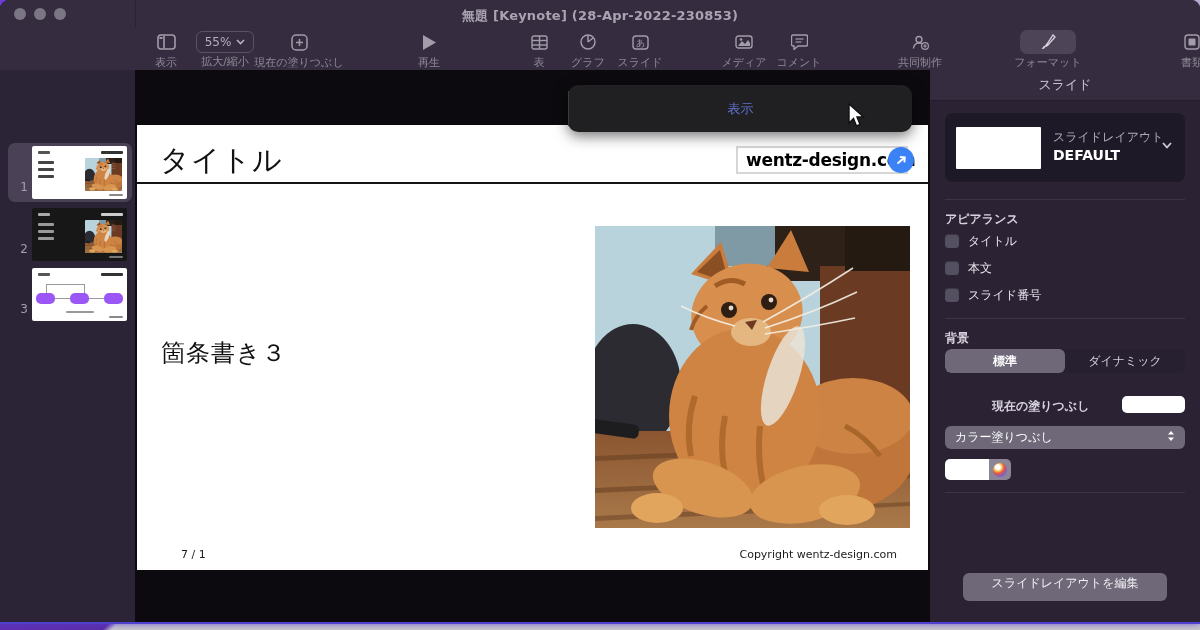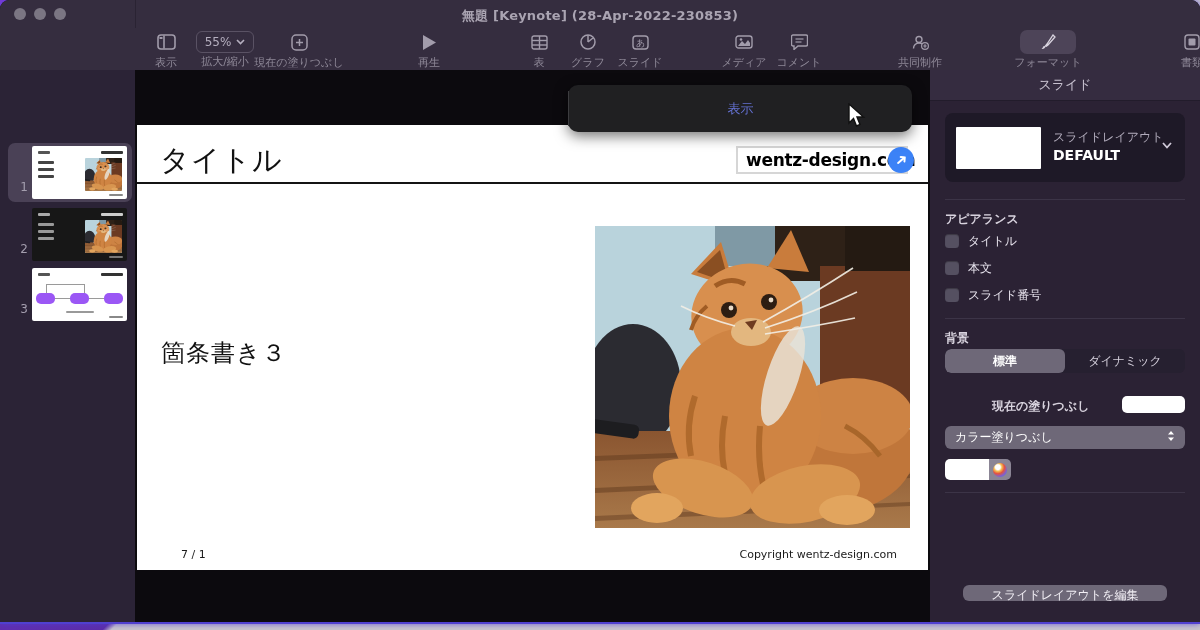--- a/index.html
+++ b/index.html
@@ -119,21 +119,21 @@
     background:#6e6878; border-radius:6px; display:flex; align-items:center; font-size:12px; color:#fff;
     padding:0 10px;
   }
   .dd-arrows { margin-left:auto; font-size:11px; letter-spacing:-1px; }
   .colorwell { position:absolute; left:15px; top:389px; width:66px; height:21px; border-radius:5px; overflow:hidden; display:flex; }
   .cw-swatch { width:44px; background:#fff; }
   .cw-picker { flex:1; background:#8b8595; display:flex; align-items:center; justify-content:center; }
   .cw-sphere { width:14px; height:14px; border-radius:50%;
     background:radial-gradient(circle at 35% 30%, #fff 0 18%, #f6c052 30%, #e5533d 48%, #7f5fd0 70%, #3f7fe0 100%); }
   .edit-btn {
-    position:absolute; left:33px; right:33px; bottom:21px; height:16px;
+    position:absolute; left:33px; right:33px; bottom:21px; height:28px;
     background:#6e6878; border-radius:6px; text-align:center; font-size:12px; color:#f3f0f6; line-height:20px;
   }
 </style>
 </head>
 <body>
 
 <svg width="0" height="0" style="position:absolute">
   <defs>
     <linearGradient id="wood" x1="0" y1="0" x2="0" y2="1">
       <stop offset="0" stop-color="#8a5530"></stop>

